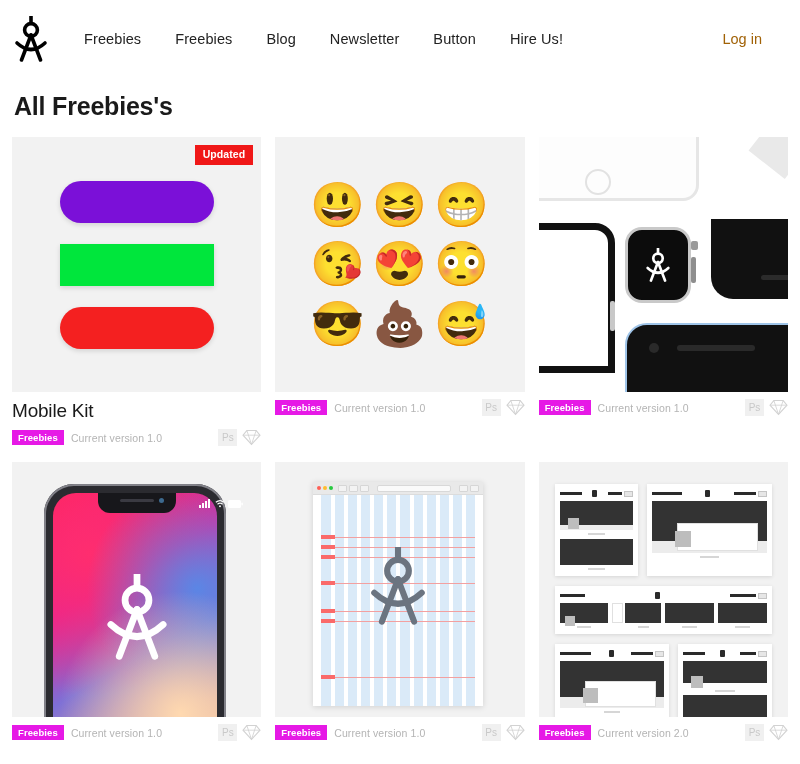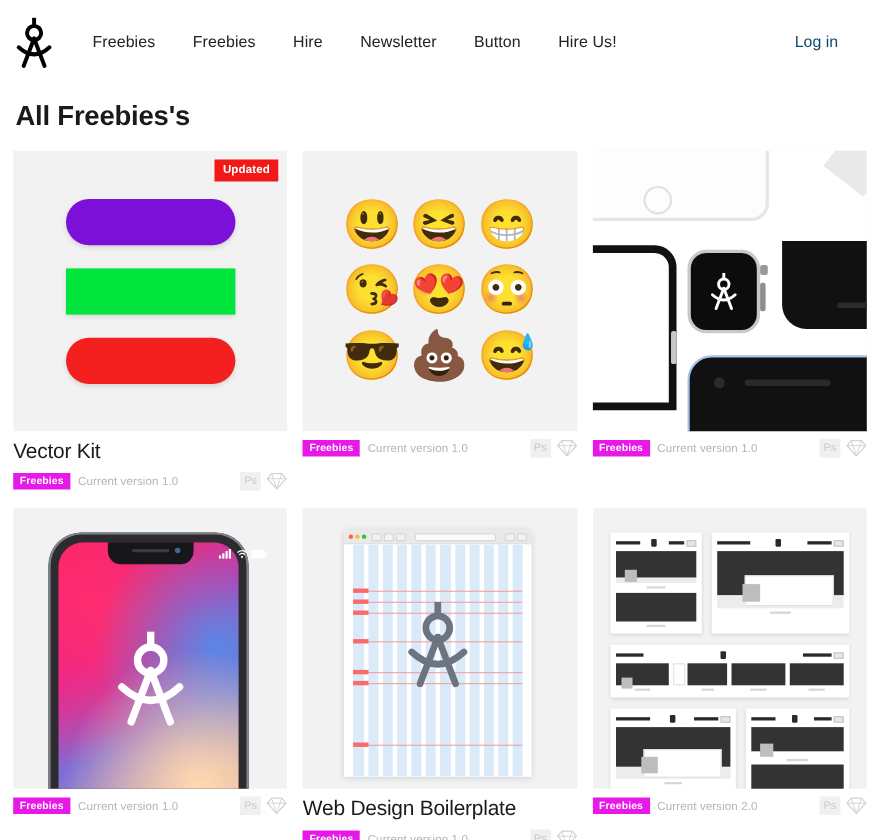--- a/index.html
+++ b/index.html
@@ -33,21 +33,21 @@
     letter-spacing: .1px;
   }
   .nav-right {
     margin-left: auto;
     display: flex;
     align-items: center;
     gap: 0px;
   }
   .login-link {
     font-size: 14.5px;
-    color: #0c4a6e;
+    color: #a16207;
     text-decoration: none;
     padding: 0 22px;
   }
   .signup-btn {
     font-size: 14.5px;
     font-weight: bold;
     color: #111111;
     background: #f4f4f4;
     border: none;
     padding: 11px 18px;
@@ -302,21 +302,21 @@
       <circle cx="17" cy="14" r="6.4" fill="none" stroke="#000" stroke-width="3.6"></circle>
       <path d="M17 19 L7.5 44" stroke="#000" stroke-width="3.6" fill="none" stroke-linecap="round"></path>
       <path d="M17 19 L26.5 44" stroke="#000" stroke-width="3.6" fill="none" stroke-linecap="round"></path>
       <path d="M3 27 Q17 40 31 27" stroke="#000" stroke-width="3.6" fill="none" stroke-linecap="round"></path>
     </svg>
   </a>
 
   <nav class="nav">
     <a href="#" class="nav-link">Freebies</a>
     <a href="#" class="nav-link">Freebies</a>
-    <a href="#" class="nav-link">Hire</a>
+    <a href="#" class="nav-link">Blog</a>
     <a href="#" class="nav-link">Newsletter</a>
     <a href="#" class="nav-link">Button</a>
     <a href="#" class="nav-link">Hire Us!</a>
   </nav>
 
   <div class="nav-right">
     <a href="#" class="login-link">Log in</a>
   </div>
 </div>
 
@@ -326,21 +326,21 @@
 
   <div class="card">
     <div class="thumb">
       <div class="btnkit">
         <div class="bk purple"></div>
         <div class="bk green"></div>
         <div class="bk red"></div>
       </div>
       <div class="updated-badge">Updated</div>
     </div>
-    <div class="card-title">Vector Kit</div>
+    <div class="card-title">Mobile Kit</div>
     <div class="card-meta">
       <span class="tag">Freebies</span>
       <span class="version">Current version 1.0</span>
       <span class="tools">
         <span class="tool-ps">Ps</span>
         <svg class="tool-sketch" viewBox="0 0 24 22">
           <path d="M6 2h12l5 6-11 12L1 8z" fill="none" stroke="#d2d2d2" stroke-width="1.4"></path>
           <path d="M1 8h22M6 2l6 18M18 2L12 20" fill="none" stroke="#d2d2d2" stroke-width="1.1"></path>
         </svg>
       </span>
@@ -513,21 +513,20 @@
                 <circle cx="17" cy="14" r="6.4" fill="none" stroke="#6b7480" stroke-width="3.6"></circle>
                 <path d="M17 19 L7.5 44" stroke="#6b7480" stroke-width="3.6" fill="none" stroke-linecap="round"></path>
                 <path d="M17 19 L26.5 44" stroke="#6b7480" stroke-width="3.6" fill="none" stroke-linecap="round"></path>
                 <path d="M3 27 Q17 40 31 27" stroke="#6b7480" stroke-width="3.6" fill="none" stroke-linecap="round"></path>
               </svg>
             </div>
           </div>
         </div>
       </div>
     </div>
-    <div class="card-title">Web Design Boilerplate</div>
     <div class="card-meta">
       <span class="tag">Freebies</span>
       <span class="version">Current version 1.0</span>
       <span class="tools">
         <span class="tool-ps">Ps</span>
         <svg class="tool-sketch" viewBox="0 0 24 22">
           <path d="M6 2h12l5 6-11 12L1 8z" fill="none" stroke="#d2d2d2" stroke-width="1.4"></path>
           <path d="M1 8h22M6 2l6 18M18 2L12 20" fill="none" stroke="#d2d2d2" stroke-width="1.1"></path>
         </svg>
       </span>

